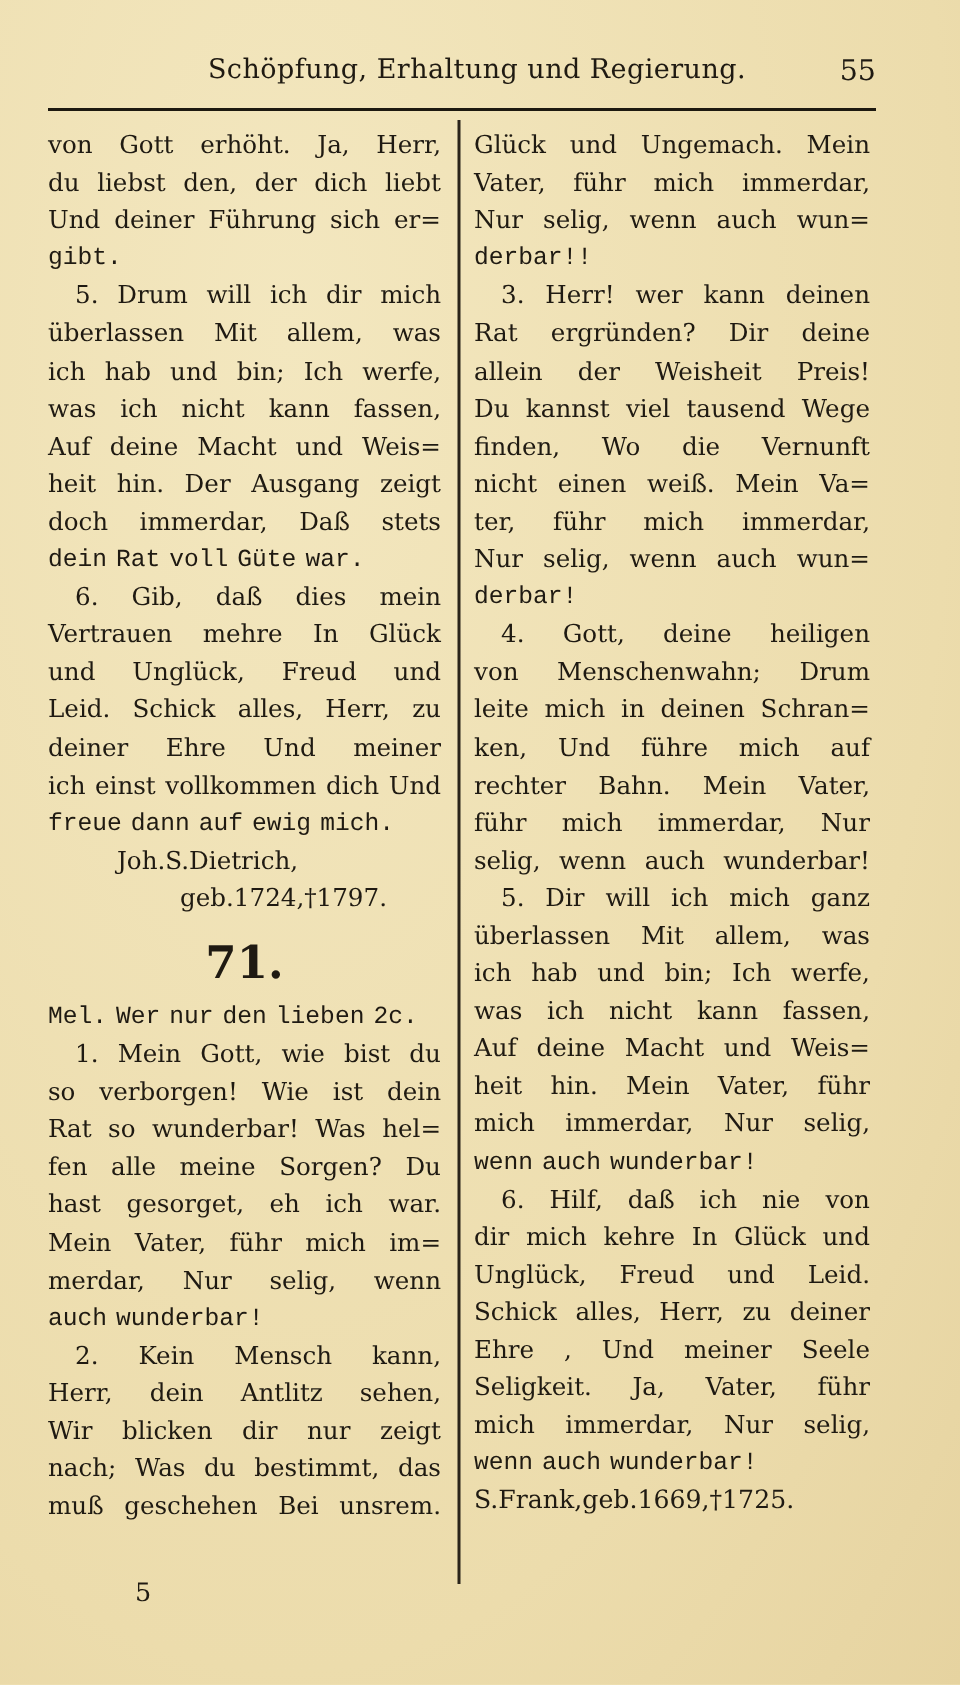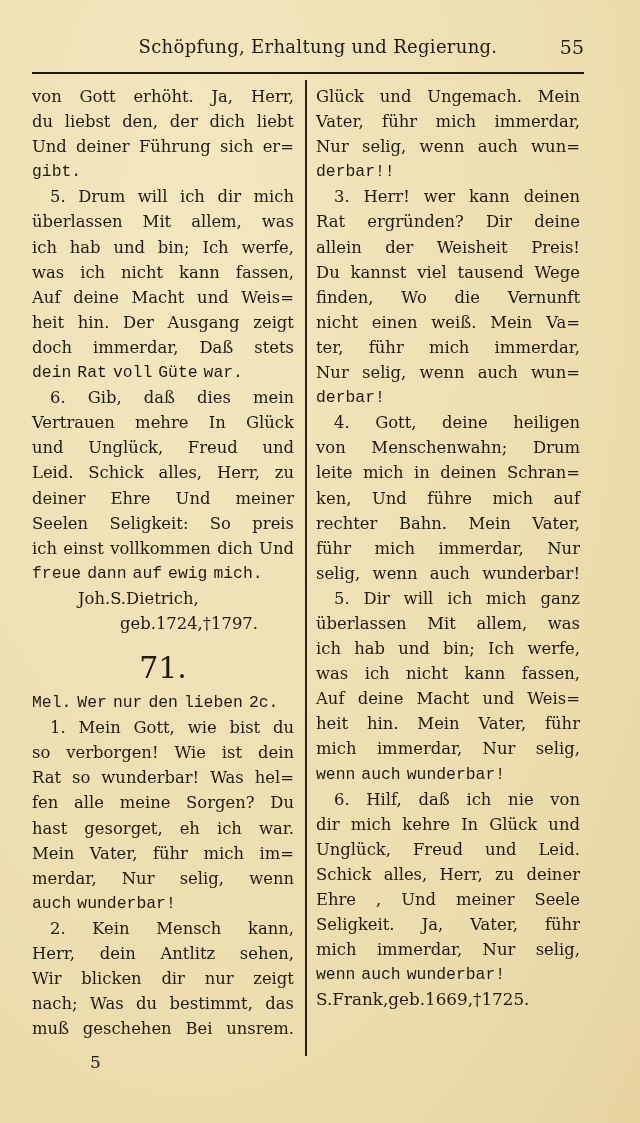--- a/index.html
+++ b/index.html
@@ -73,21 +73,21 @@
       height: 25.1px;
     }
     .line.last { justify-content: flex-start; font-family: Liberation Mono, monospace; }
     .line.last span.w { margin-right: 6px; }
     .line.indent { padding-left: 18px; }
     .line.author1 { padding-left: 46px; justify-content: flex-start; }
     .line.author2 { padding-left: 88px; justify-content: flex-start; }
     .line.author-right { justify-content: flex-start; font-size: 16.8px; }
     .hymn-number {
       text-align: center;
-      font-weight: normal;
+      font-weight: bold;
       font-size: 30px;
       line-height: 44px;
       height: 44px;
       margin-top: 10px;
       font-family: "DejaVu Serif", serif;
     }
     .sig {
       position: absolute;
       left: 90px;
       top: 1052px;
@@ -218,26 +218,20 @@
           <span class="w">Schick</span>
           <span class="w">alles,</span>
           <span class="w">Herr,</span>
           <span class="w">zu</span>
         </div>
       <div class="line">
           <span class="w">deiner</span>
           <span class="w">Ehre</span>
           <span class="w">Und</span>
           <span class="w">meiner</span>
-        </div>
-      <div class="line">
-          <span class="w">Seelen</span>
-          <span class="w">Seligkeit:</span>
-          <span class="w">So</span>
-          <span class="w">preis</span>
         </div>
       <div class="line">
           <span class="w">ich</span>
           <span class="w">einst</span>
           <span class="w">vollkommen</span>
           <span class="w">dich</span>
           <span class="w">Und</span>
         </div>
       <div class="line last">
           <span class="w">freue</span>

